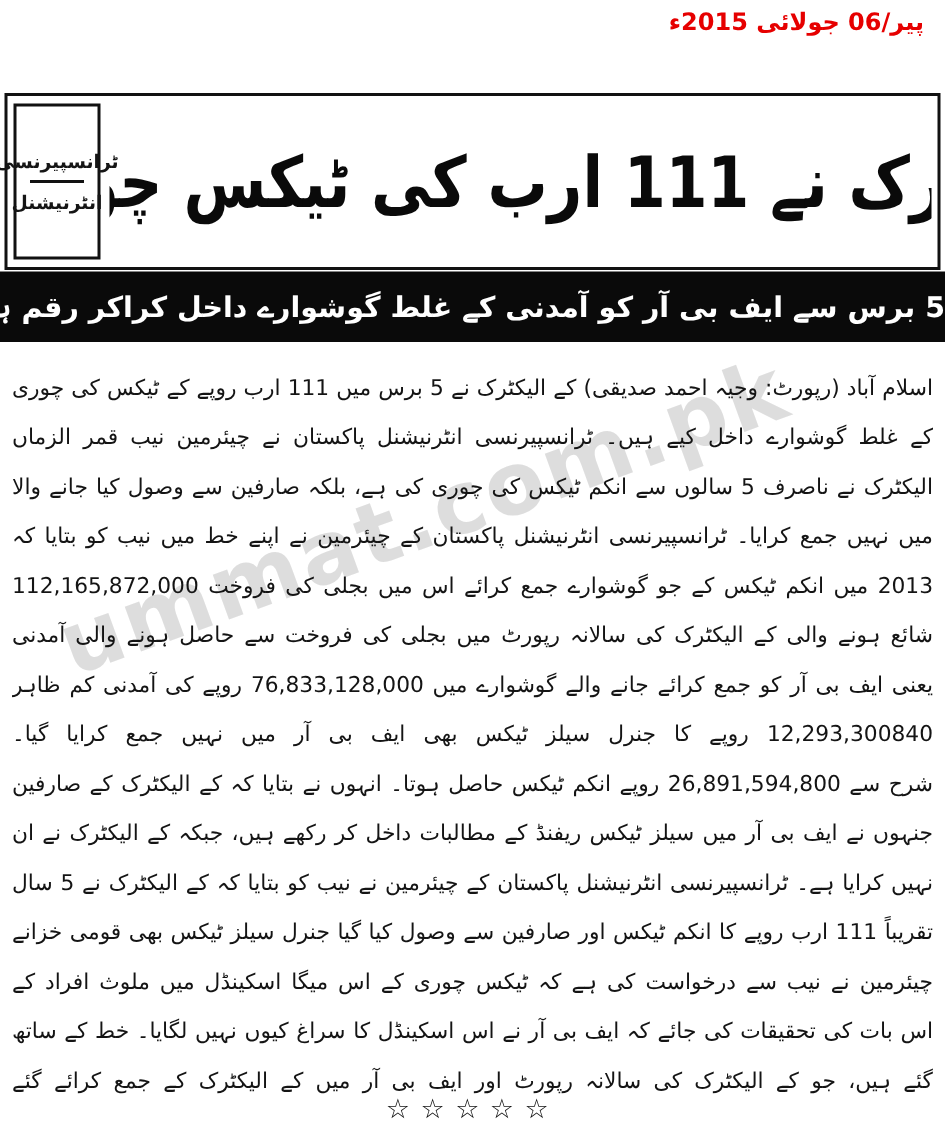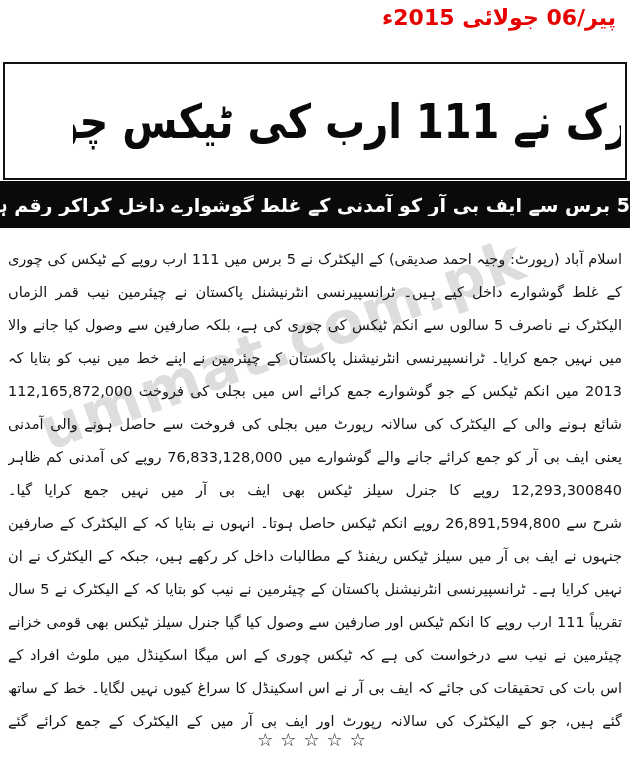--- a/index.html
+++ b/index.html
@@ -12,21 +12,21 @@
     font-family: "DejaVu Sans", sans-serif;
     color: #151515;
   }
 
   
   .pub-date {
     position: absolute;
     top: 5px;
     right: 14px;
     direction: rtl;
-    font-size: 22px;
+    font-size: 16px;
     font-weight: bold;
     color: #e60000;
     white-space: nowrap;
   }
   .paper-name {
     position: absolute;
     top: 33px;
     right: 14px;
     direction: rtl;
     font-size: 15px;
@@ -160,20 +160,25 @@
   }
 </style>
 </head>
 <body>
 
 <div class="page">
 
   <div class="pub-date">پیر/06 جولائی 2015ء</div>
 
   <div class="headline-box">
+    <div class="side-box">
+      <span>ٹرانسپیرنسی</span>
+      <span class="side-divider"></span>
+      <span>انٹرنیشنل</span>
+    </div>
     <div class="main-headline">کے الیکٹرک نے 111 ارب کی ٹیکس چوری کی</div>
   </div>
 
   <div class="sub-bar">
     <div class="sub-text">5 برس سے ایف بی آر کو آمدنی کے غلط گوشوارے داخل کراکر رقم ہتھیائی گئی - نیب کو خط</div>
   </div>
 
   <div class="watermark">ummat.com.pk</div>
 
   <div class="article-body">

